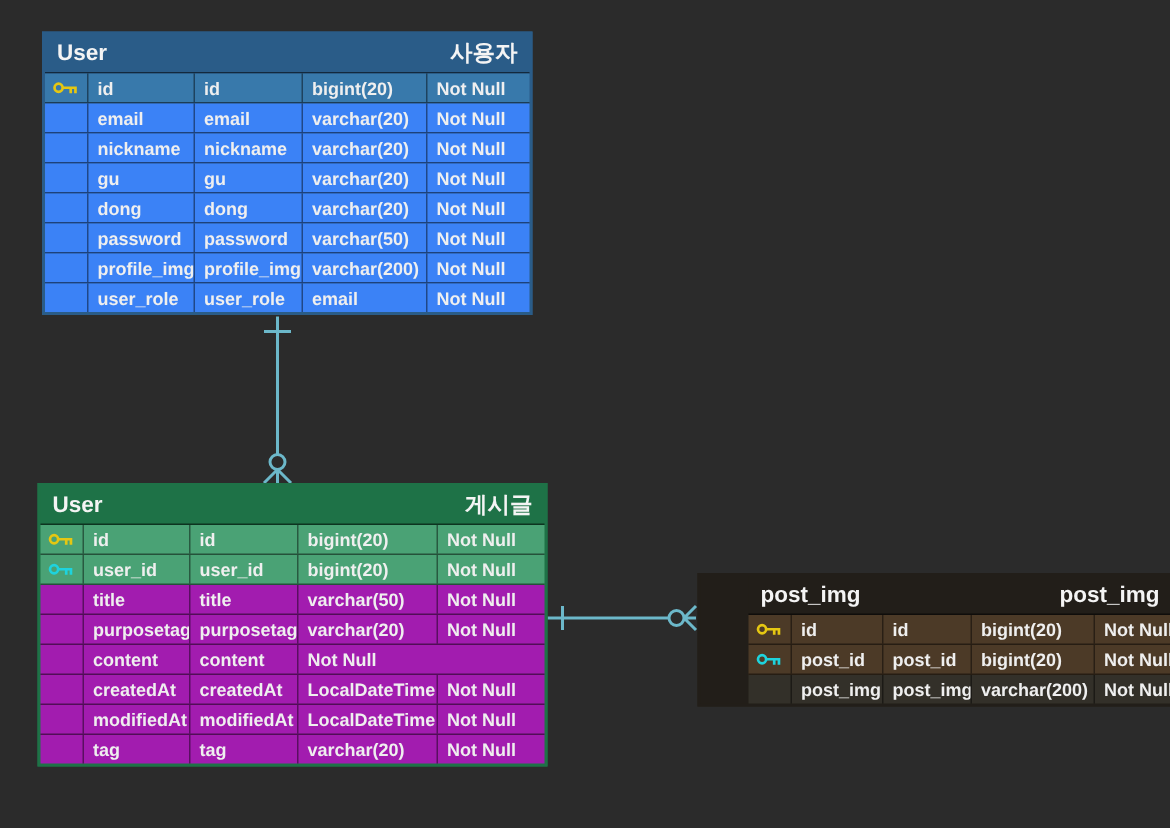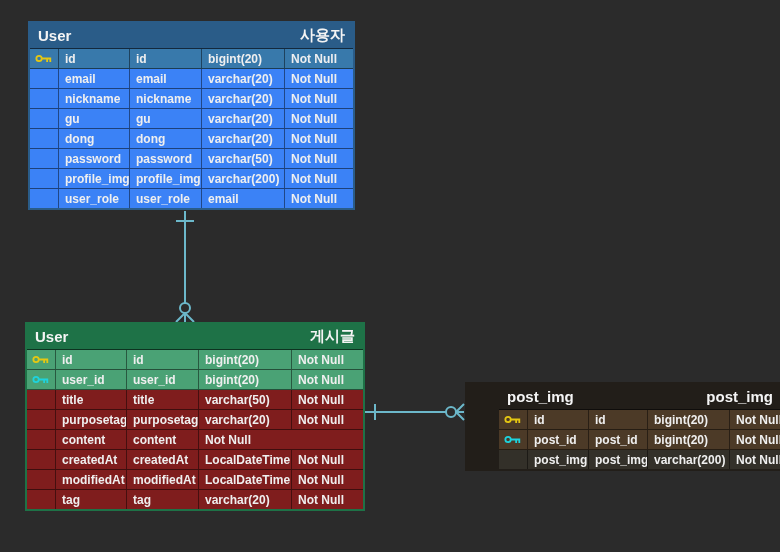--- a/index.html
+++ b/index.html
@@ -32,21 +32,21 @@
   .t-user .hdr{background:#2a5c88;gap:44px;}
   .t-user .row{background:#3b82f6;}
   .t-user .row.hl{background:#3879ab;}
   .t-user .c-name{width:71px;}
   .t-user .c-log{width:72px;}
   .t-user .c-type{width:83px;}
 
   
   .t-post{left:25px;top:322px;width:340px;border-color:#1e7247;background:#1e7247;}
   .t-post .hdr{background:#1e7247;}
-  .t-post .row{background:#7f1d1d;}
+  .t-post .row{background:#a21caf;}
   .t-post .row.hl{background:#4aa275;}
   .t-post .c-name{width:71px;}
   .t-post .c-log{width:72px;}
   .t-post .c-type{width:93px;}
 
   
   .t-pimg{left:465px;top:382px;width:318px;border-color:#221e19;background:#221e19;padding-left:32px;}
   .t-pimg .hdr{background:#221e19;}
   .t-pimg .row{background:#333029;}
   .t-pimg .row.hl{background:#4c3a27;}

